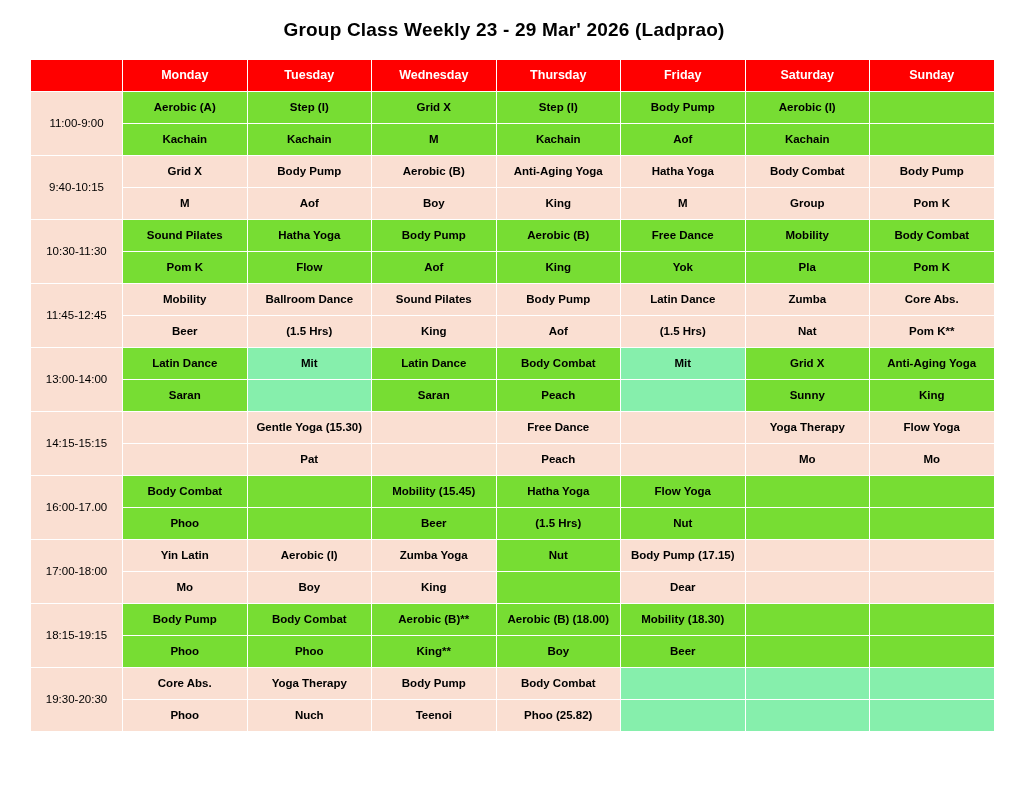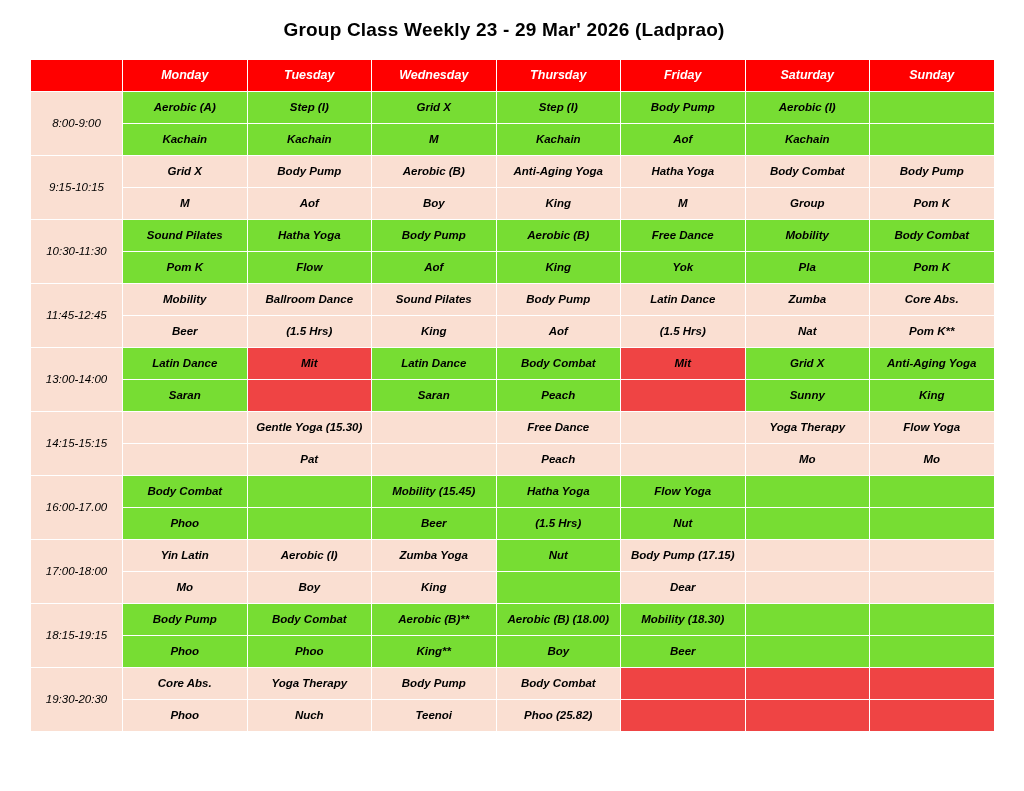--- a/index.html
+++ b/index.html
@@ -25,21 +25,20 @@
     text-align: center;
     font-size: 19px;
     font-weight: bold;
     letter-spacing: 0.2px;
     margin: 19px 16px 0 0;
     padding: 0;
     color: #000;
   }
   .table-wrap {
     margin: 18px 48px 0 30px;
-    font-style: italic;
   }
   table.schedule {
     border-collapse: collapse;
     table-layout: fixed;
     width: 964px;
     font-size: 11.5px;
   }
   table.schedule col.timecol { width: 92px; }
   table.schedule col.daycol { width: 124.5px; }
 
@@ -63,21 +62,21 @@
     background: #ff0000;
   }
   
   td.time {
     font-size: 11.5px;
     font-weight: normal;
     color: #000;
   }
   .g { background: #77dd33; }
   .p { background: #fadfd2; }
-  .white { background: #ef4444; }
+  .white { background: #86efac; }
   td.cell {
     font-weight: bold;
     font-size: 11.5px;
   }
   td.cell.sub {
     font-weight: bold;
   }
 </style>
 </head>
 <body>
@@ -104,40 +103,40 @@
           <th>Tuesday</th>
           <th>Wednesday</th>
           <th>Thursday</th>
           <th>Friday</th>
           <th>Saturday</th>
           <th>Sunday</th>
         </tr>
       </thead>
       <tbody id="schedule-body">
           <tr>
-            <td class="time p" rowspan="2">8:00-9:00</td>
+            <td class="time p" rowspan="2">11:00-9:00</td>
             <td class="cell g">Aerobic (A)</td>
             <td class="cell g">Step (I)</td>
             <td class="cell g">Grid X</td>
             <td class="cell g">Step (I)</td>
             <td class="cell g">Body Pump</td>
             <td class="cell g">Aerobic (I)</td>
             <td class="cell g"></td>
           </tr>
           <tr>
             <td class="cell sub g">Kachain</td>
             <td class="cell sub g">Kachain</td>
             <td class="cell sub g">M</td>
             <td class="cell sub g">Kachain</td>
             <td class="cell sub g">Aof</td>
             <td class="cell sub g">Kachain</td>
             <td class="cell sub g"></td>
           </tr>
           <tr>
-            <td class="time p" rowspan="2">9:15-10:15</td>
+            <td class="time p" rowspan="2">9:40-10:15</td>
             <td class="cell p">Grid X</td>
             <td class="cell p">Body Pump</td>
             <td class="cell p">Aerobic (B)</td>
             <td class="cell p">Anti-Aging Yoga</td>
             <td class="cell p">Hatha Yoga</td>
             <td class="cell p">Body Combat</td>
             <td class="cell p">Body Pump</td>
           </tr>
           <tr>
             <td class="cell sub p">M</td>

